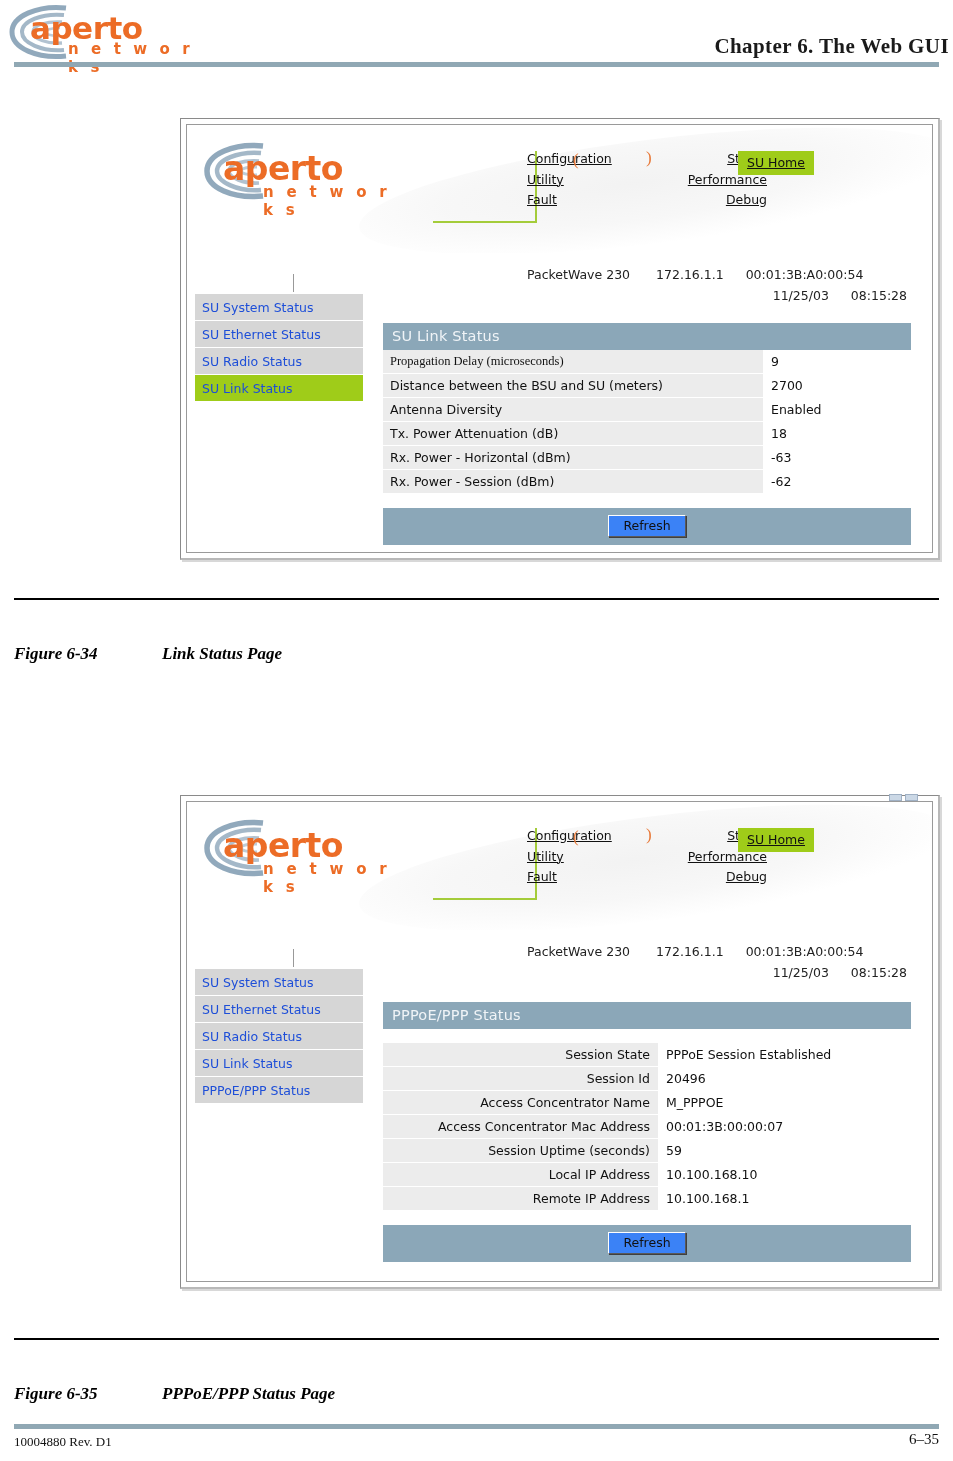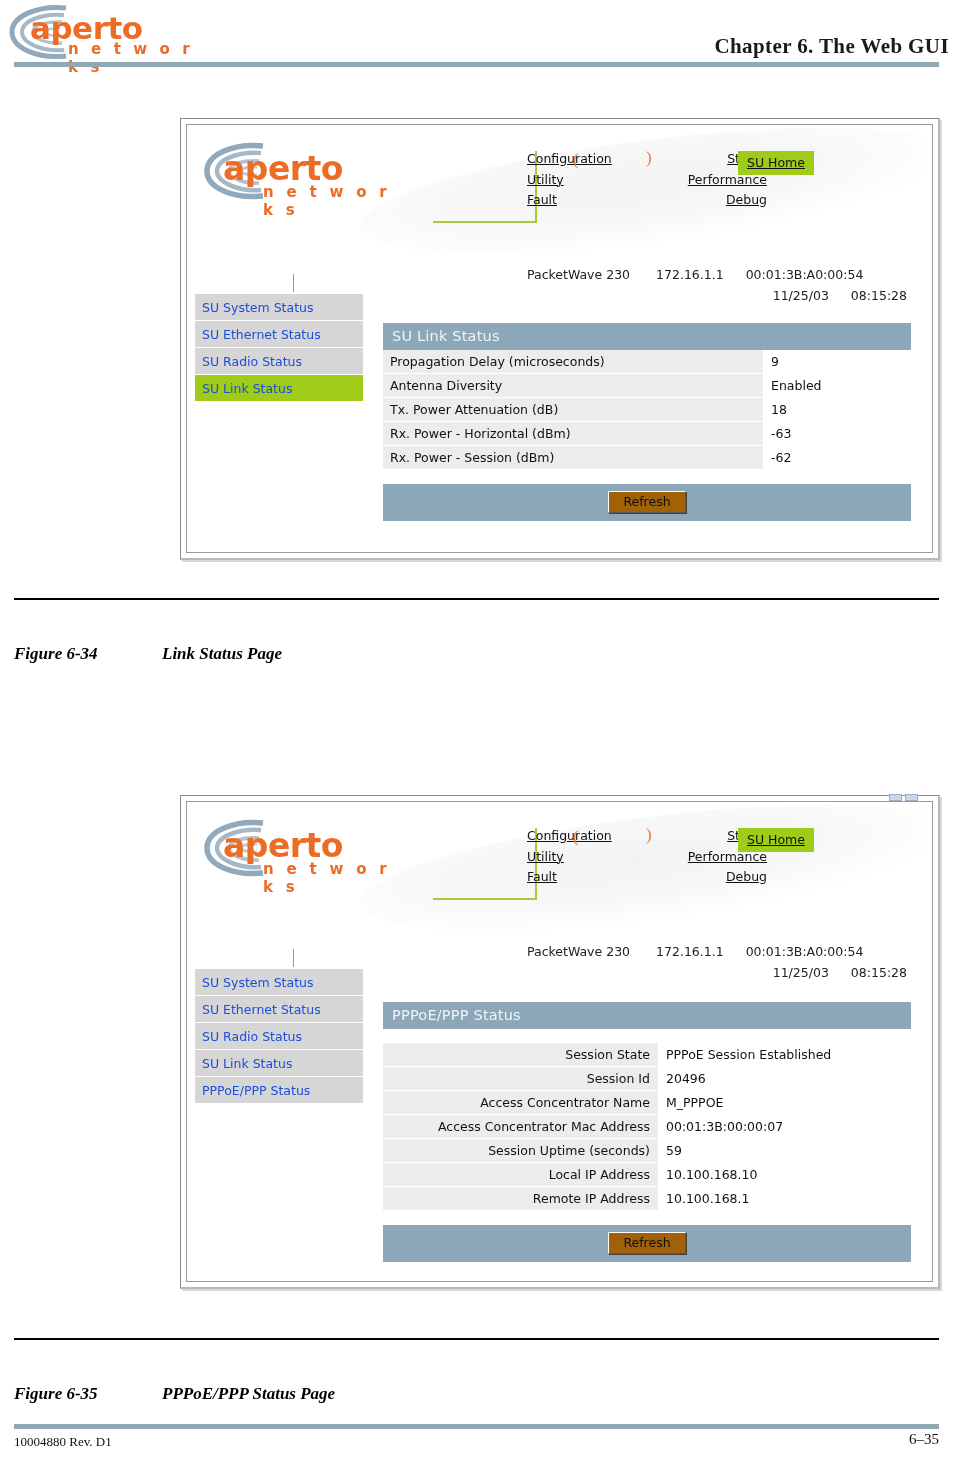--- a/index.html
+++ b/index.html
@@ -242,21 +242,21 @@
   }
   .stable.align-right td.k { text-align: right; }
   .stable .spacer td { height: 14px; background: #fff; border: 0; padding: 0; }
   .stable .foot td {
     background: #8ba7b8;
     text-align: center;
     padding: 7px 0 8px 0;
   }
   .btn {
     display: inline-block;
-    background: #a16207;
+    background: #3b82f6;
     border: 1px solid #5a5a5a;
     border-top-color: #fdfdfd;
     border-left-color: #fdfdfd;
     box-shadow: 1px 1px 0 #3f3f3f;
     font-family: "DejaVu Sans", sans-serif;
     font-size: 12.5px;
     color: #111;
     padding: 2px 14px 3px 14px;
     cursor: pointer;
   }
@@ -382,22 +382,26 @@
       <div class="side-item">SU Radio Status</div>
       <div class="side-item active">SU Link Status</div>
     </div>
 
     <table class="stable" style="left:196px; top:198px; width:528px;">
       <tbody>
           <tr class="thead">
         <td colspan="2">SU Link Status</td>
       </tr>
       <tr>
-        <td class="k" style="width:365px;">Propagation Delay (microseconds)</td>
+        <td class="k" style="width:365px;font-family:Liberation Serif, serif;">Propagation Delay (microseconds)</td>
         <td class="v">9</td>
+      </tr>
+      <tr>
+        <td class="k">Distance between the BSU and SU (meters)</td>
+        <td class="v">2700</td>
       </tr>
       <tr>
         <td class="k">Antenna Diversity</td>
         <td class="v">Enabled</td>
       </tr>
       <tr>
         <td class="k">Tx. Power Attenuation (dB)</td>
         <td class="v">18</td>
       </tr>
       <tr>

